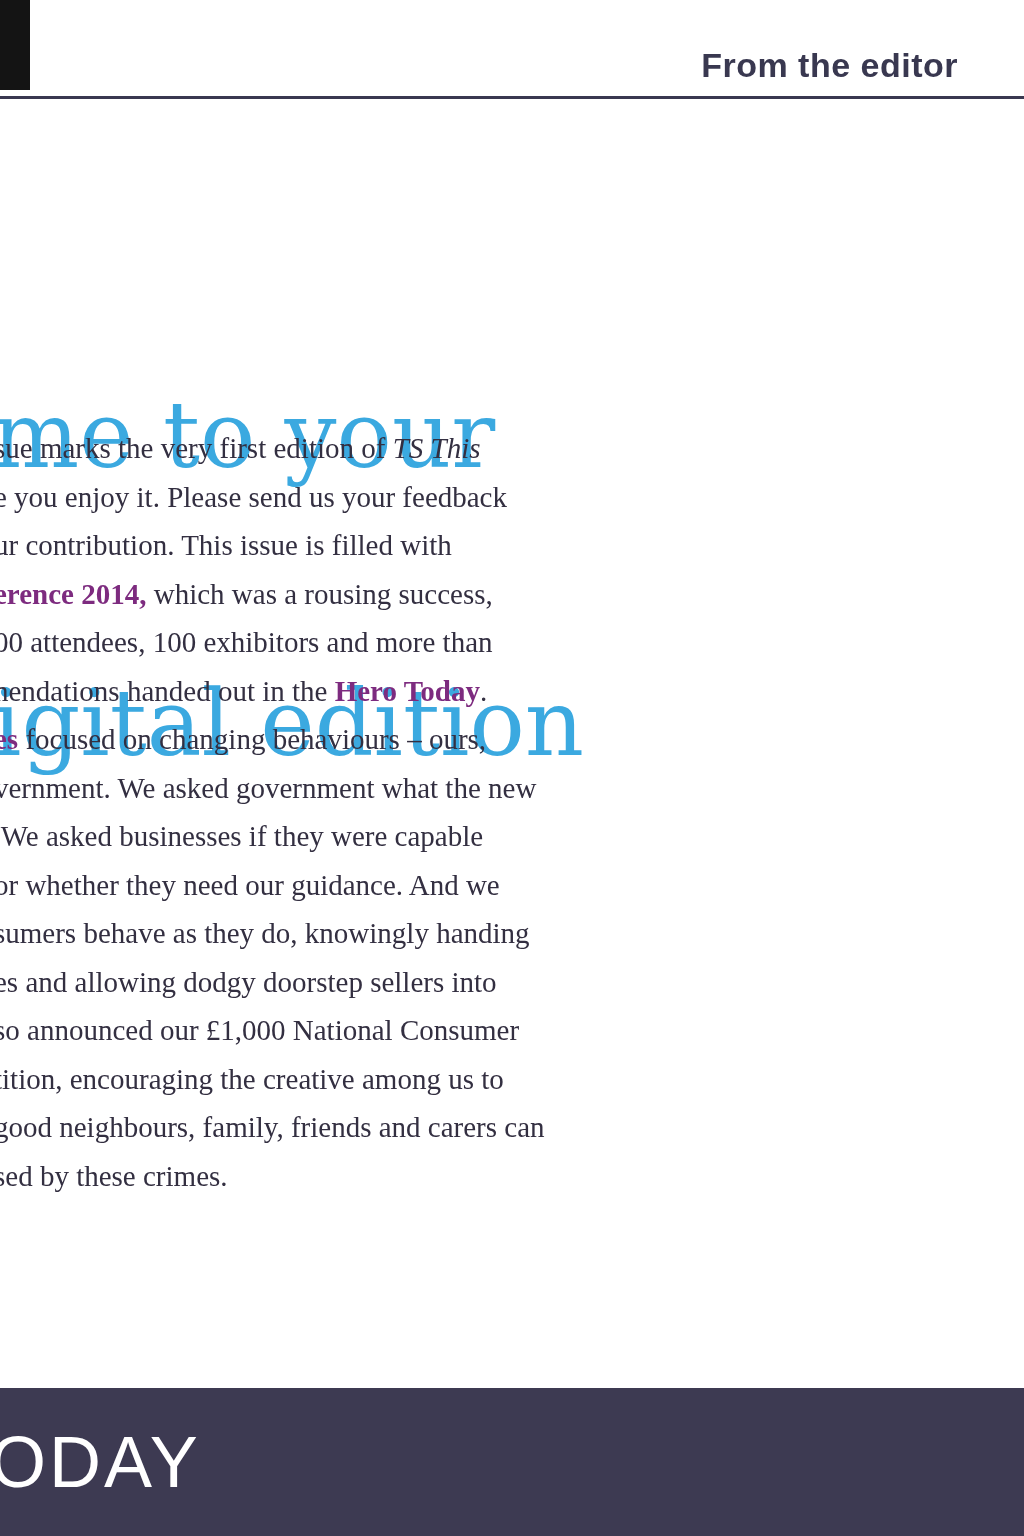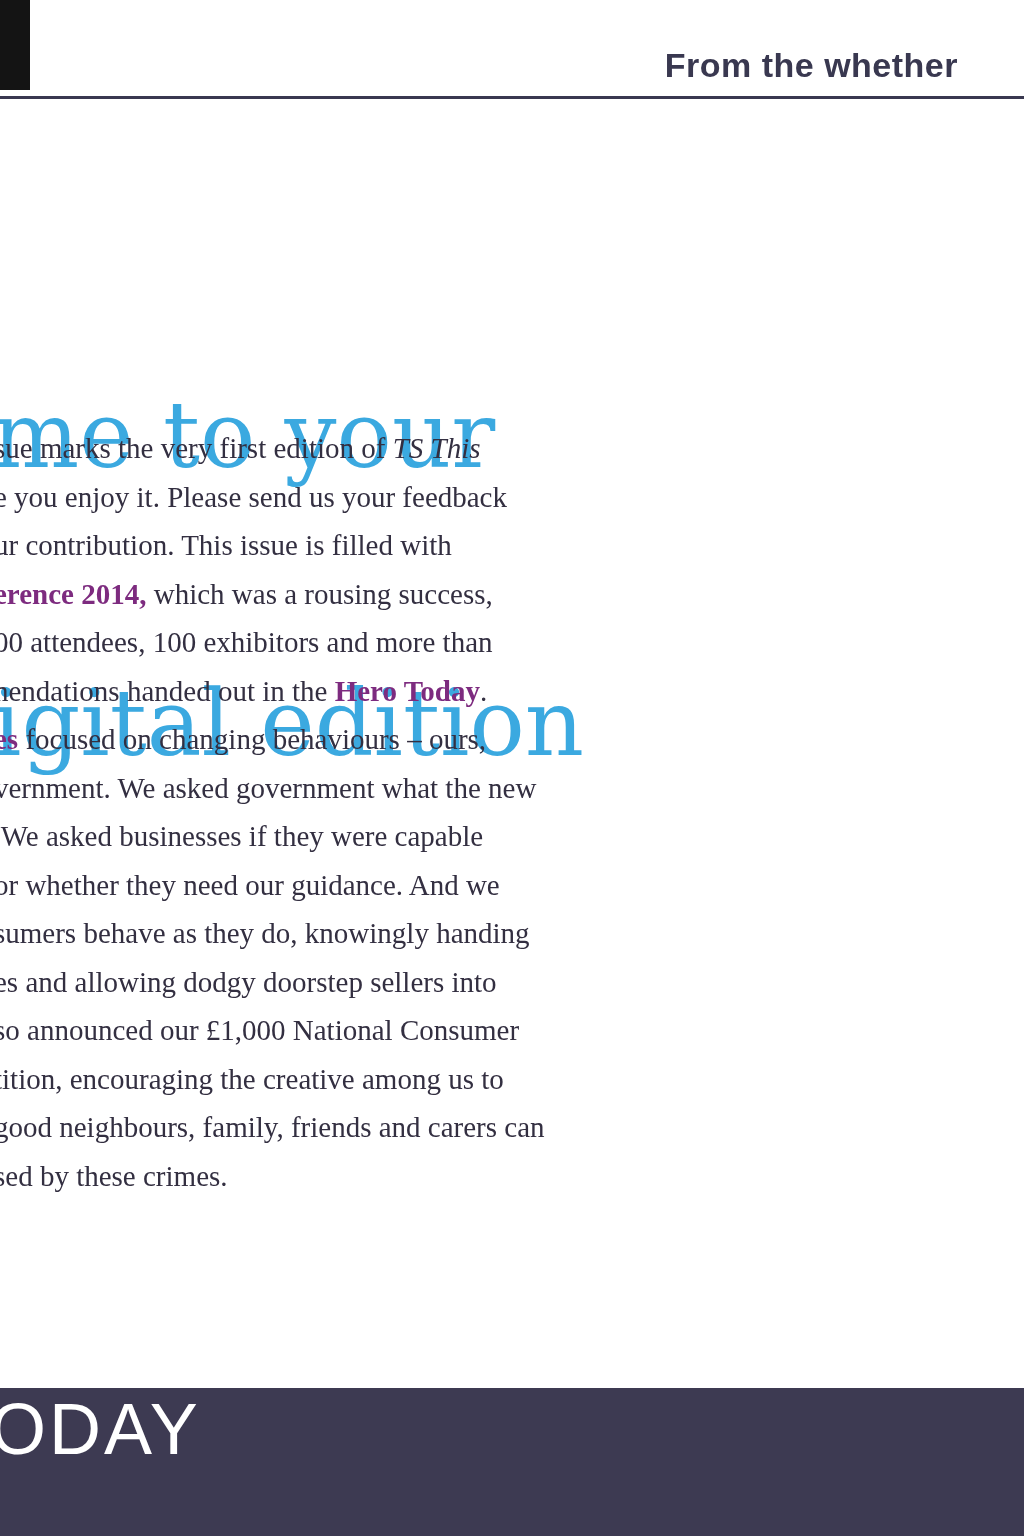--- a/index.html
+++ b/index.html
@@ -75,37 +75,37 @@
   }
 
   .footer-bar {
     position: absolute;
     left: 0;
     bottom: 0;
     width: 1024px;
     height: 148px;
     background: var(--footer-navy, #3D3A52);
     display: flex;
-    align-items: flex-start;
+    align-items: center;
   }
   .footer-brand {
     font-family: "Liberation Sans", sans-serif;
     font-size: 72px;
     font-weight: normal;
     letter-spacing: 3px;
     color: #ffffff;
     margin-left: -10px;
   }
 </style>
 </head>
 <body>
 
 <div class="corner-block"></div>
 
-<div class="kicker">From the whether</div>
+<div class="kicker">From the editor</div>
 
 <div class="header-rule"></div>
 
 <h1 class="headline">
   <span>me to your</span>
   <span>igital edition</span>
 </h1>
 
 <div class="body-text">
     <div class="line"><span class="normal">sue marks the very first edition of </span><span class="italic">TS This</span></div>

